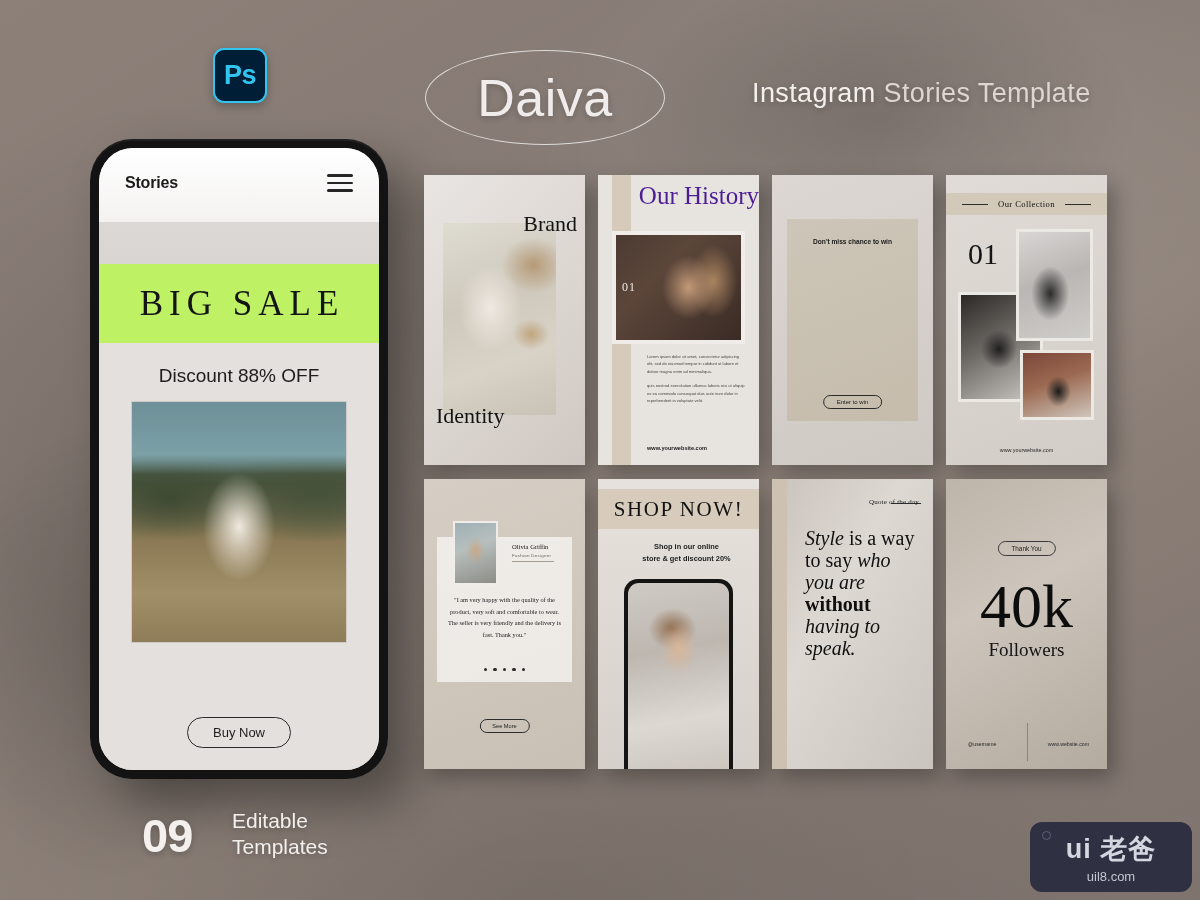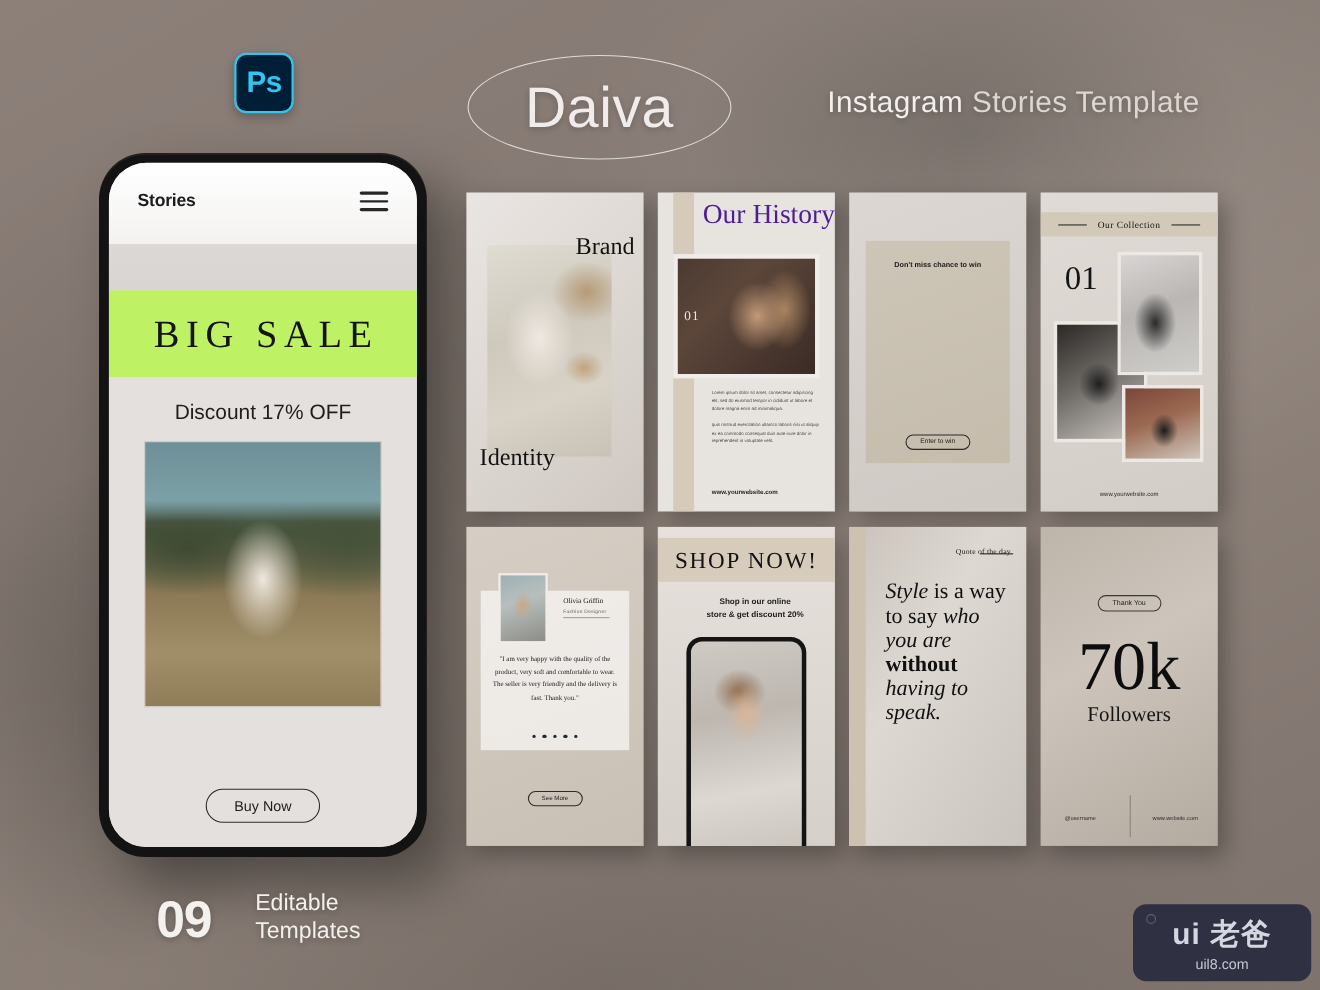--- a/index.html
+++ b/index.html
@@ -315,21 +315,21 @@
         <div class="hamburger">
             <i></i>
             <i></i>
             <i></i>
           </div>
       </div>
       <div class="ph-gap"></div>
       <div class="ph-band">
         <span>BIG SALE</span>
       </div>
-      <div class="ph-disc">Discount 17% OFF</div>
+      <div class="ph-disc">Discount 88% OFF</div>
       <div class="ph-photo-wrap">
         <div class="ph-photo"></div>
       </div>
       <div class="ph-btn-wrap">
         <div class="pill">Buy Now</div>
       </div>
     </div>
   </div>
 
   <div class="grid">
@@ -413,21 +413,21 @@
         <div class="stripe2"></div>
         <div class="qh">Quote of the day</div>
         <div class="qln"></div>
         <div class="qt"><em>Style</em><span> is a way to say </span><em>who you are</em><span> </span><b>without</b><span> </span><em>having to speak.</em></div>
       </div>
     </div>
 
     <div class="card c8">
       <div class="card-inner">
         <div class="ty">Thank You</div>
-        <div class="k">70k</div>
+        <div class="k">40k</div>
         <div class="fl">Followers</div>
         <div class="vline"></div>
         <div class="u">@username</div>
         <div class="w">www.website.com</div>
       </div>
     </div>
 
   </div>
 
   <div class="f-09">09</div>

